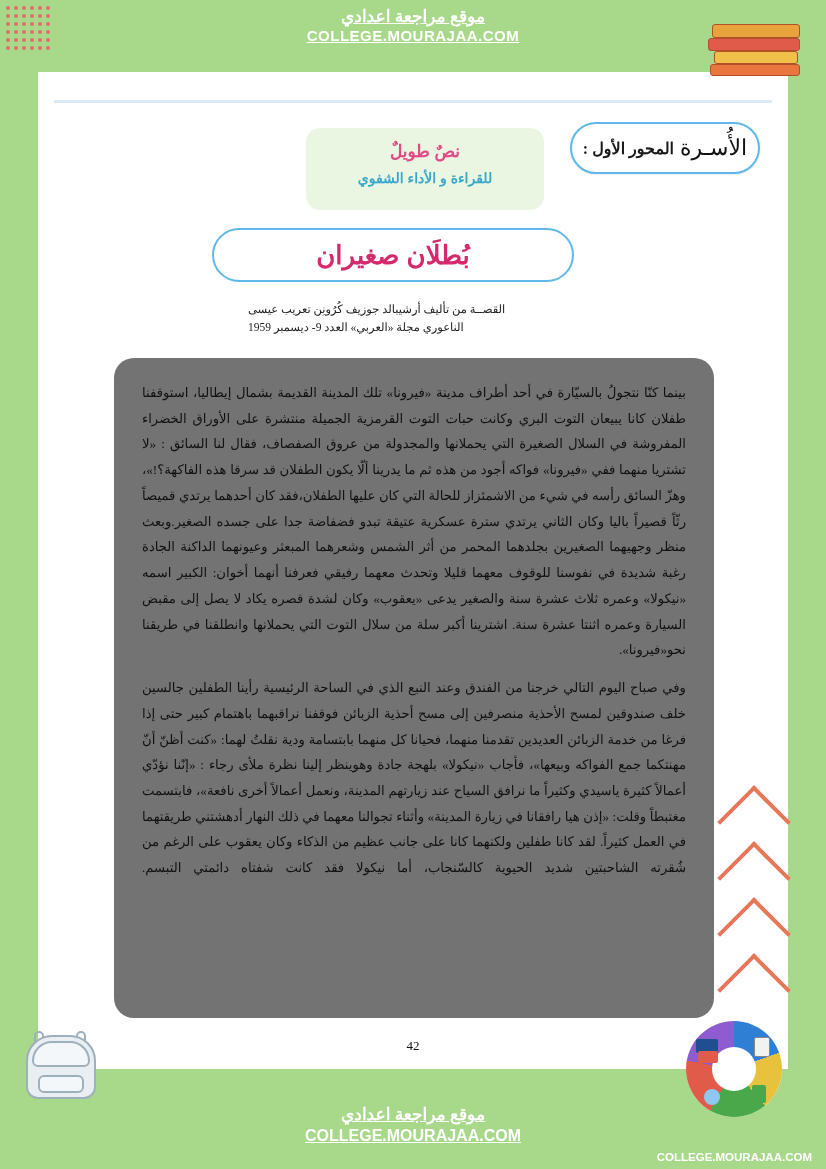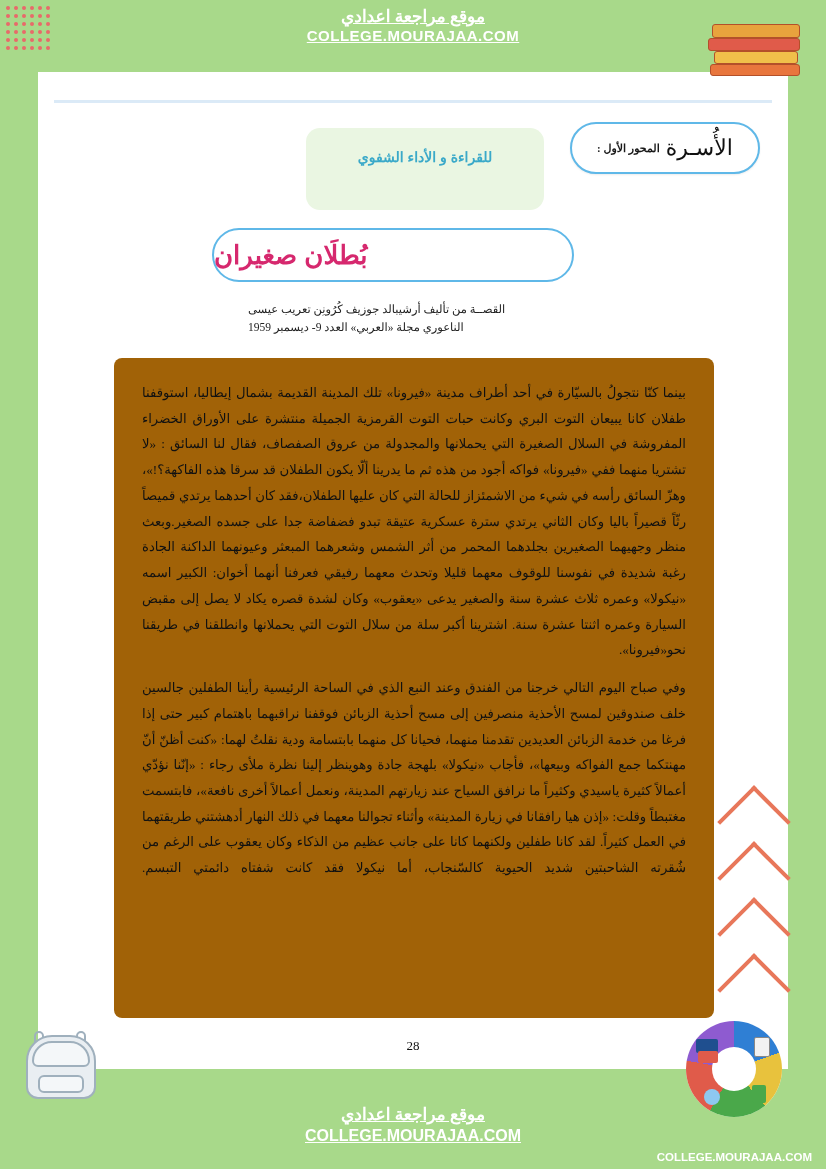--- a/index.html
+++ b/index.html
@@ -120,21 +120,21 @@
     border: 2px solid #5fb8e8;
     border-radius: 26px;
     background: #ffffff;
     display: flex;
     align-items: center;
     justify-content: center;
     gap: 6px;
     box-shadow: 0 1px 2px rgba(0,0,0,0.08);
   }
   .chapter-pill .small {
-    font-size: 11px;
+    font-size: 16px;
     color: #1a1a1a;
     font-weight: bold;
   }
   .chapter-pill .big {
     font-size: 22px;
     font-weight: normal;
     color: #111111;
   }
 
   
@@ -164,21 +164,21 @@
   
   .title-pill {
     position: absolute;
     left: 158px; top: 128px;
     width: 362px; height: 54px;
     border: 2px solid #5fb8e8;
     border-radius: 28px;
     background: #ffffff;
     display: flex;
     align-items: center;
-    justify-content: flex-end;
+    justify-content: center;
   }
   .title-pill span {
     font-size: 26px;
     font-weight: bold;
     color: #d6286e;
     font-family: "Liberation Sans", sans-serif;
     letter-spacing: 1px;
   }
 
   
@@ -191,22 +191,22 @@
     color: #222222;
     line-height: 1.6;
   }
 
   
   .text-panel {
     position: absolute;
     left: 60px; top: 258px;
     width: 600px;
     min-height: 660px;
-    background: #a16207;
-    border-radius: 8px;
+    background: #737373;
+    border-radius: 20px;
     padding: 22px 28px 26px 28px;
   }
   .text-panel p {
     margin: 0 0 12px 0;
     font-size: 13.2px;
     line-height: 1.95;
     color: #111111;
     text-align: justify;
     text-align-last: justify;
   }
@@ -391,38 +391,39 @@
 
 <div class="sheet">
   <div class="sheet-topline"></div>
 
   <div class="chapter-pill">
     <span class="big">الأُسـرة</span>
     <span class="small">المحور الأول :</span>
   </div>
 
   <div class="type-box">
+    <div class="t1">نصٌ طويلٌ</div>
     <div class="t2">للقراءة و الأداء الشفوي</div>
   </div>
 
   <div class="title-pill">
     <span>بُطلَان صغيران</span>
   </div>
 
   <div class="source">
     <div>القصــة من تأليف أرشيبالد جوزيف كُرُونِن تعريب عيسى</div>
     <div>الناعوري مجلة «العربي» العدد 9- ديسمبر 1959</div>
   </div>
 
   <div class="text-panel">
     <p>بينما كنّا نتجولُ بالسيّارة في أحد أطراف مدينة «فيرونا» تلك المدينة القديمة بشمال إيطاليا، استوقفنا طفلان كانا يبيعان التوت البري وكانت حبات التوت القرمزية الجميلة منتشرة على الأوراق الخضراء المفروشة في السلال الصغيرة التي يحملانها والمجدولة من عروق الصفصاف، فقال لنا السائق : «لا تشتريا منهما ففي «فيرونا» فواكه أجود من هذه ثم ما يدرينا ألّا يكون الطفلان قد سرقا هذه الفاكهة؟!»، وهزّ السائق رأسه في شيء من الاشمئزاز للحالة التي كان عليها الطفلان،فقد كان أحدهما يرتدي قميصاً رثّاً قصيراً باليا وكان الثاني يرتدي سترة عسكرية عتيقة تبدو فضفاضة جدا على جسده الصغير.وبعث منظر وجهيهما الصغيرين بجلدهما المحمر من أثر الشمس وشعرهما المبعثر وعيونهما الداكنة الجادة رغبة شديدة في نفوسنا للوقوف معهما قليلا وتحدث معهما رفيقي فعرفنا أنهما أخوان: الكبير اسمه «نيكولا» وعمره ثلاث عشرة سنة والصغير يدعى «يعقوب» وكان لشدة قصره يكاد لا يصل إلى مقبض السيارة وعمره اثنتا عشرة سنة. اشترينا أكبر سلة من سلال التوت التي يحملانها وانطلقنا في طريقنا نحو«فيرونا».</p>
     <p>وفي صباح اليوم التالي خرجنا من الفندق وعند النبع الذي في الساحة الرئيسية رأينا الطفلين جالسين خلف صندوقين لمسح الأحذية منصرفين إلى مسح أحذية الزبائن فوقفنا نراقبهما باهتمام كبير حتى إذا فرغا من خدمة الزبائن العديدين تقدمنا منهما، فحيانا كل منهما بابتسامة ودية نقلتُ لهما: «كنت أظنّ أنّ مهنتكما جمع الفواكه وبيعها»، فأجاب «نيكولا» بلهجة جادة وهوينظر إلينا نظرة ملأى رجاء : «إنّنا نؤدّي أعمالاً كثيرة ياسيدي وكثيراً ما نرافق السياح عند زيارتهم المدينة، ونعمل أعمالاً أخرى نافعة»، فابتسمت مغتبطاً وقلت: «إذن هيا رافقانا في زيارة المدينة» وأثناء تجوالنا معهما في ذلك النهار أدهشتني طريقتهما في العمل كثيراً. لقد كانا طفلين ولكنهما كانا على جانب عظيم من الذكاء وكان يعقوب على الرغم من شُقرته الشاحبتين شديد الحيوية كالسّنجاب، أما نيكولا فقد كانت شفتاه دائمتي التبسم.</p>
   </div>
 
-  <div class="page-number">28</div>
+  <div class="page-number">42</div>
 </div>
 
 <div class="backpack">
   <div class="bp-strap" style="left:22px;"></div>
   <div class="bp-strap" style="left:64px;"></div>
   <div class="bp-body"></div>
   <div class="bp-flap"></div>
   <div class="bp-pocket"></div>
 </div>
 

